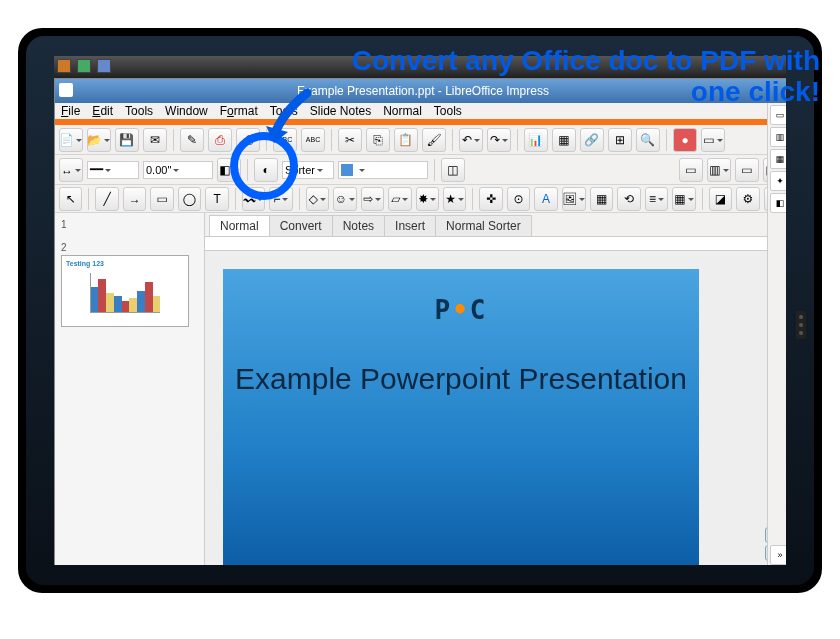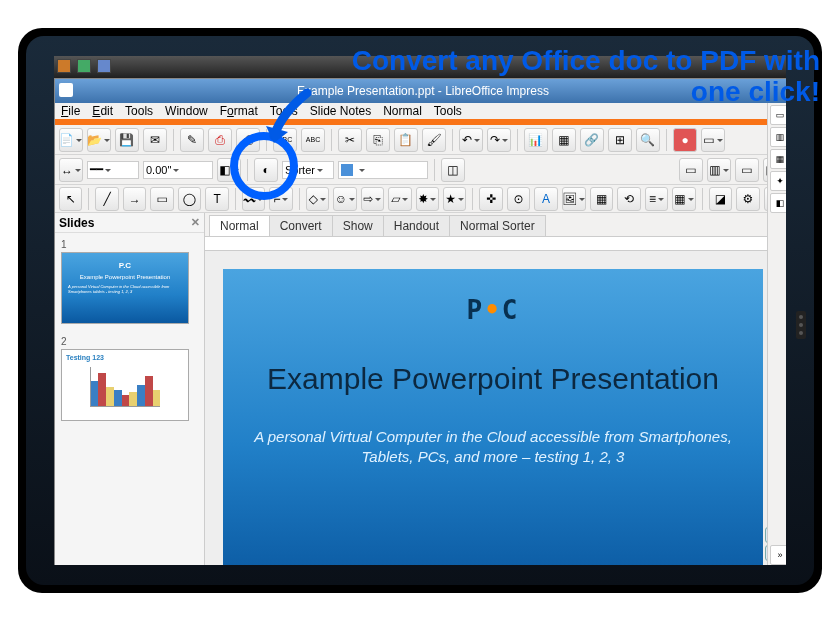--- a/index.html
+++ b/index.html
@@ -41,21 +41,21 @@
   .thumb-box.chart{ background:#fff; color:#333; align-items:flex-start; padding:4px;}
   .thumb-box.chart .ttl{color:#2a80c0; font-size:7px; font-weight:bold;}
   .mini-chart{width:60%; height:40px; margin:6px auto 0; display:flex; align-items:flex-end; justify-content:space-around; border-left:1px solid #999; border-bottom:1px solid #999;}
   .mini-chart div{width:8px;}
   
   .editor-area{ flex:1; display:flex; flex-direction:column; background:#eee;}
   .view-tabs{ height:24px; display:flex; align-items:flex-end; padding:0 4px; background:#f2f1f0; border-bottom:1px solid #ccc; font-size:12px; gap:0;}
   .view-tab{ padding:3px 10px; background:#eaeaea; border:1px solid #ccc; border-bottom:none; margin-right:-1px; color:#333;}
   .view-tab.active{ background:#fff;}
   .canvas-wrap{ flex:1; background:#eee; padding:18px 0 0 18px; overflow:hidden; position:relative;}
-  .slide-canvas{ width:540px; height:320px; background:linear-gradient(180deg,#4aa4e0 0%, #2180c8 55%, #0a58a0 100%); text-align:center; color:#fff; padding-top:26px; position:relative;}
+  .slide-canvas{ width:476px; height:320px; background:linear-gradient(180deg,#4aa4e0 0%, #2180c8 55%, #0a58a0 100%); text-align:center; color:#fff; padding-top:26px; position:relative;}
   .slide-logo{ font-family: monospace; font-size:26px; font-weight:bold; letter-spacing:2px; color:#083050;}
   .slide-logo .dot{color:#ff8c00;}
   .slide-title{ font-size:30px; color:#0c2840; margin-top:36px; line-height:1.2; }
   .slide-sub{ font-style:italic; font-size:15px; color:#dff1ff; margin-top:30px; padding:0 30px; line-height:1.3;}
   
   .right-strip{ position:absolute; right:0; top:24px; bottom:0; width:24px; background:#f2f1f0; border-left:1px solid #ccc; display:flex; flex-direction:column; gap:2px; padding:2px;}
   .right-strip .rbtn{width:20px; height:20px; background:#fff; border:1px solid #ccc; border-radius:2px; font-size:9px; display:flex; align-items:center; justify-content:center;}
   
   .os-taskbar{ position:absolute; left:0; top:0; width:100%; height:22px; background:linear-gradient(#555,#222); display:flex;}
   .os-taskbar .launcher{ width:14px; height:14px; margin:3px 3px; background:#888; border:1px solid #444;}
@@ -177,32 +177,23 @@
           <div class="tbtn drop">≡</div>
           <div class="tbtn drop">▦</div>
           <div class="tsep"></div>
           <div class="tbtn">◪</div>
           <div class="tbtn">⚙</div>
           <div class="tbtn">✦</div>
         </div>
 
         <div class="workspace">
           <div class="slides-panel">
-            <div class="slides-header">
-              <span>Slides</span>
-              <span class="x">✕</span>
-            </div>
             <div class="slides-body">
               <div class="slide-thumb">
                 <div class="num">1</div>
-                <div class="thumb-box">
-                  <div style="font-size:8px;font-weight:bold">P.C</div>
-                  <div style="margin-top:4px">Example Powerpoint Presentation</div>
-                  <div style="font-size:4px;padding:0 6px;margin-top:4px;font-style:italic">A personal Virtual Computer in the Cloud accessible from Smartphones tablets - testing 1, 2, 3</div>
-                </div>
               </div>
               <div class="slide-thumb">
                 <div class="num">2</div>
                 <div class="thumb-box chart">
                   <div class="ttl">Testing 123</div>
                   <div class="mini-chart">
                     <div style="height:65%;background:#3a7fc4"></div>
                       <div style="height:85%;background:#c04848"></div>
                       <div style="height:50%;background:#e8d070"></div>
                     <div style="height:42%;background:#3a7fc4"></div>
@@ -214,32 +205,31 @@
                   </div>
                 </div>
               </div>
             </div>
           </div>
 
           <div class="editor-area">
             <div class="view-tabs">
               <div class="view-tab active">Normal</div>
               <div class="view-tab">Convert</div>
-              <div class="view-tab">Show</div>
-              <div class="view-tab">Handout</div>
+              <div class="view-tab">Notes</div>
+              <div class="view-tab">Insert</div>
               <div class="view-tab">Normal Sorter</div>
             </div>
             <div class="ruler"></div>
             <div class="canvas-wrap">
               <div class="slide-canvas">
                 <div class="slide-logo">
                   <span>P</span><span class="dot">•</span><span>C</span>
                 </div>
                 <div class="slide-title">Example Powerpoint Presentation</div>
-                <div class="slide-sub">A personal Virtual Computer in the Cloud accessible from Smartphones, Tablets, PCs, and more – testing 1, 2, 3</div>
               </div>
               <div class="nav-btns">
                 <div class="nb">↑</div>
                 <div class="nb">↓</div>
               </div>
             </div>
           </div>
         </div>
 
         <div class="right-strip">

